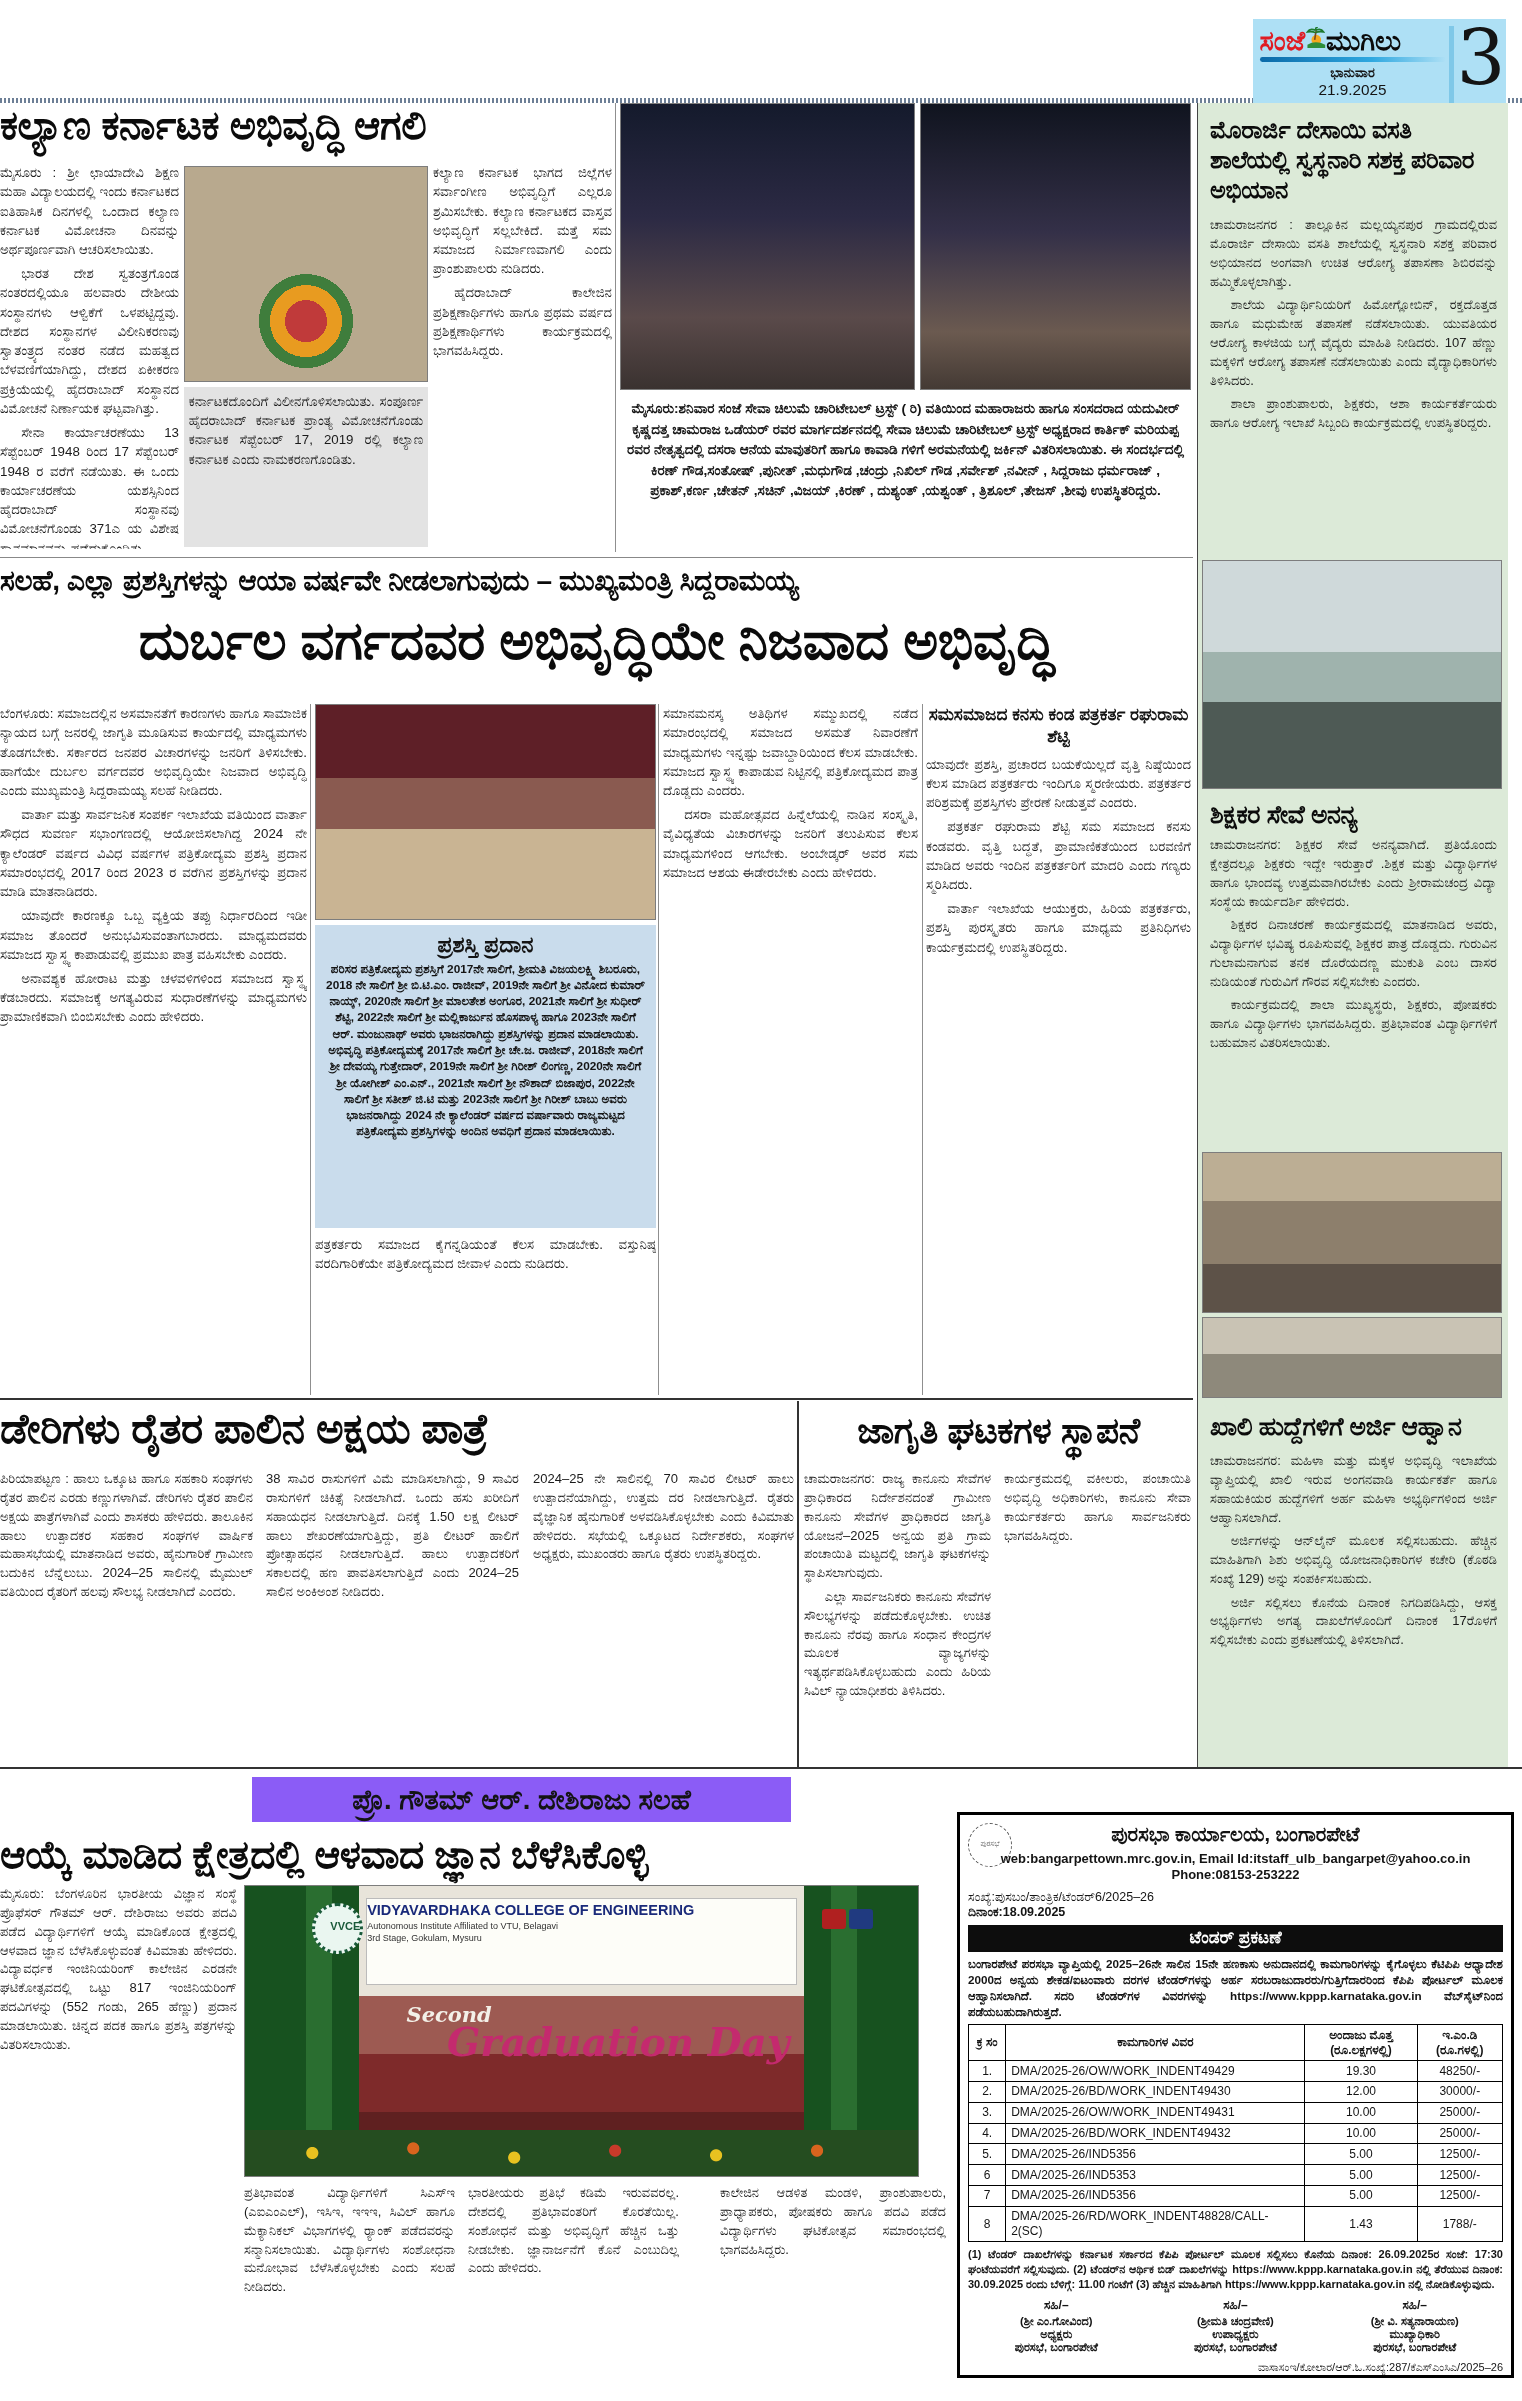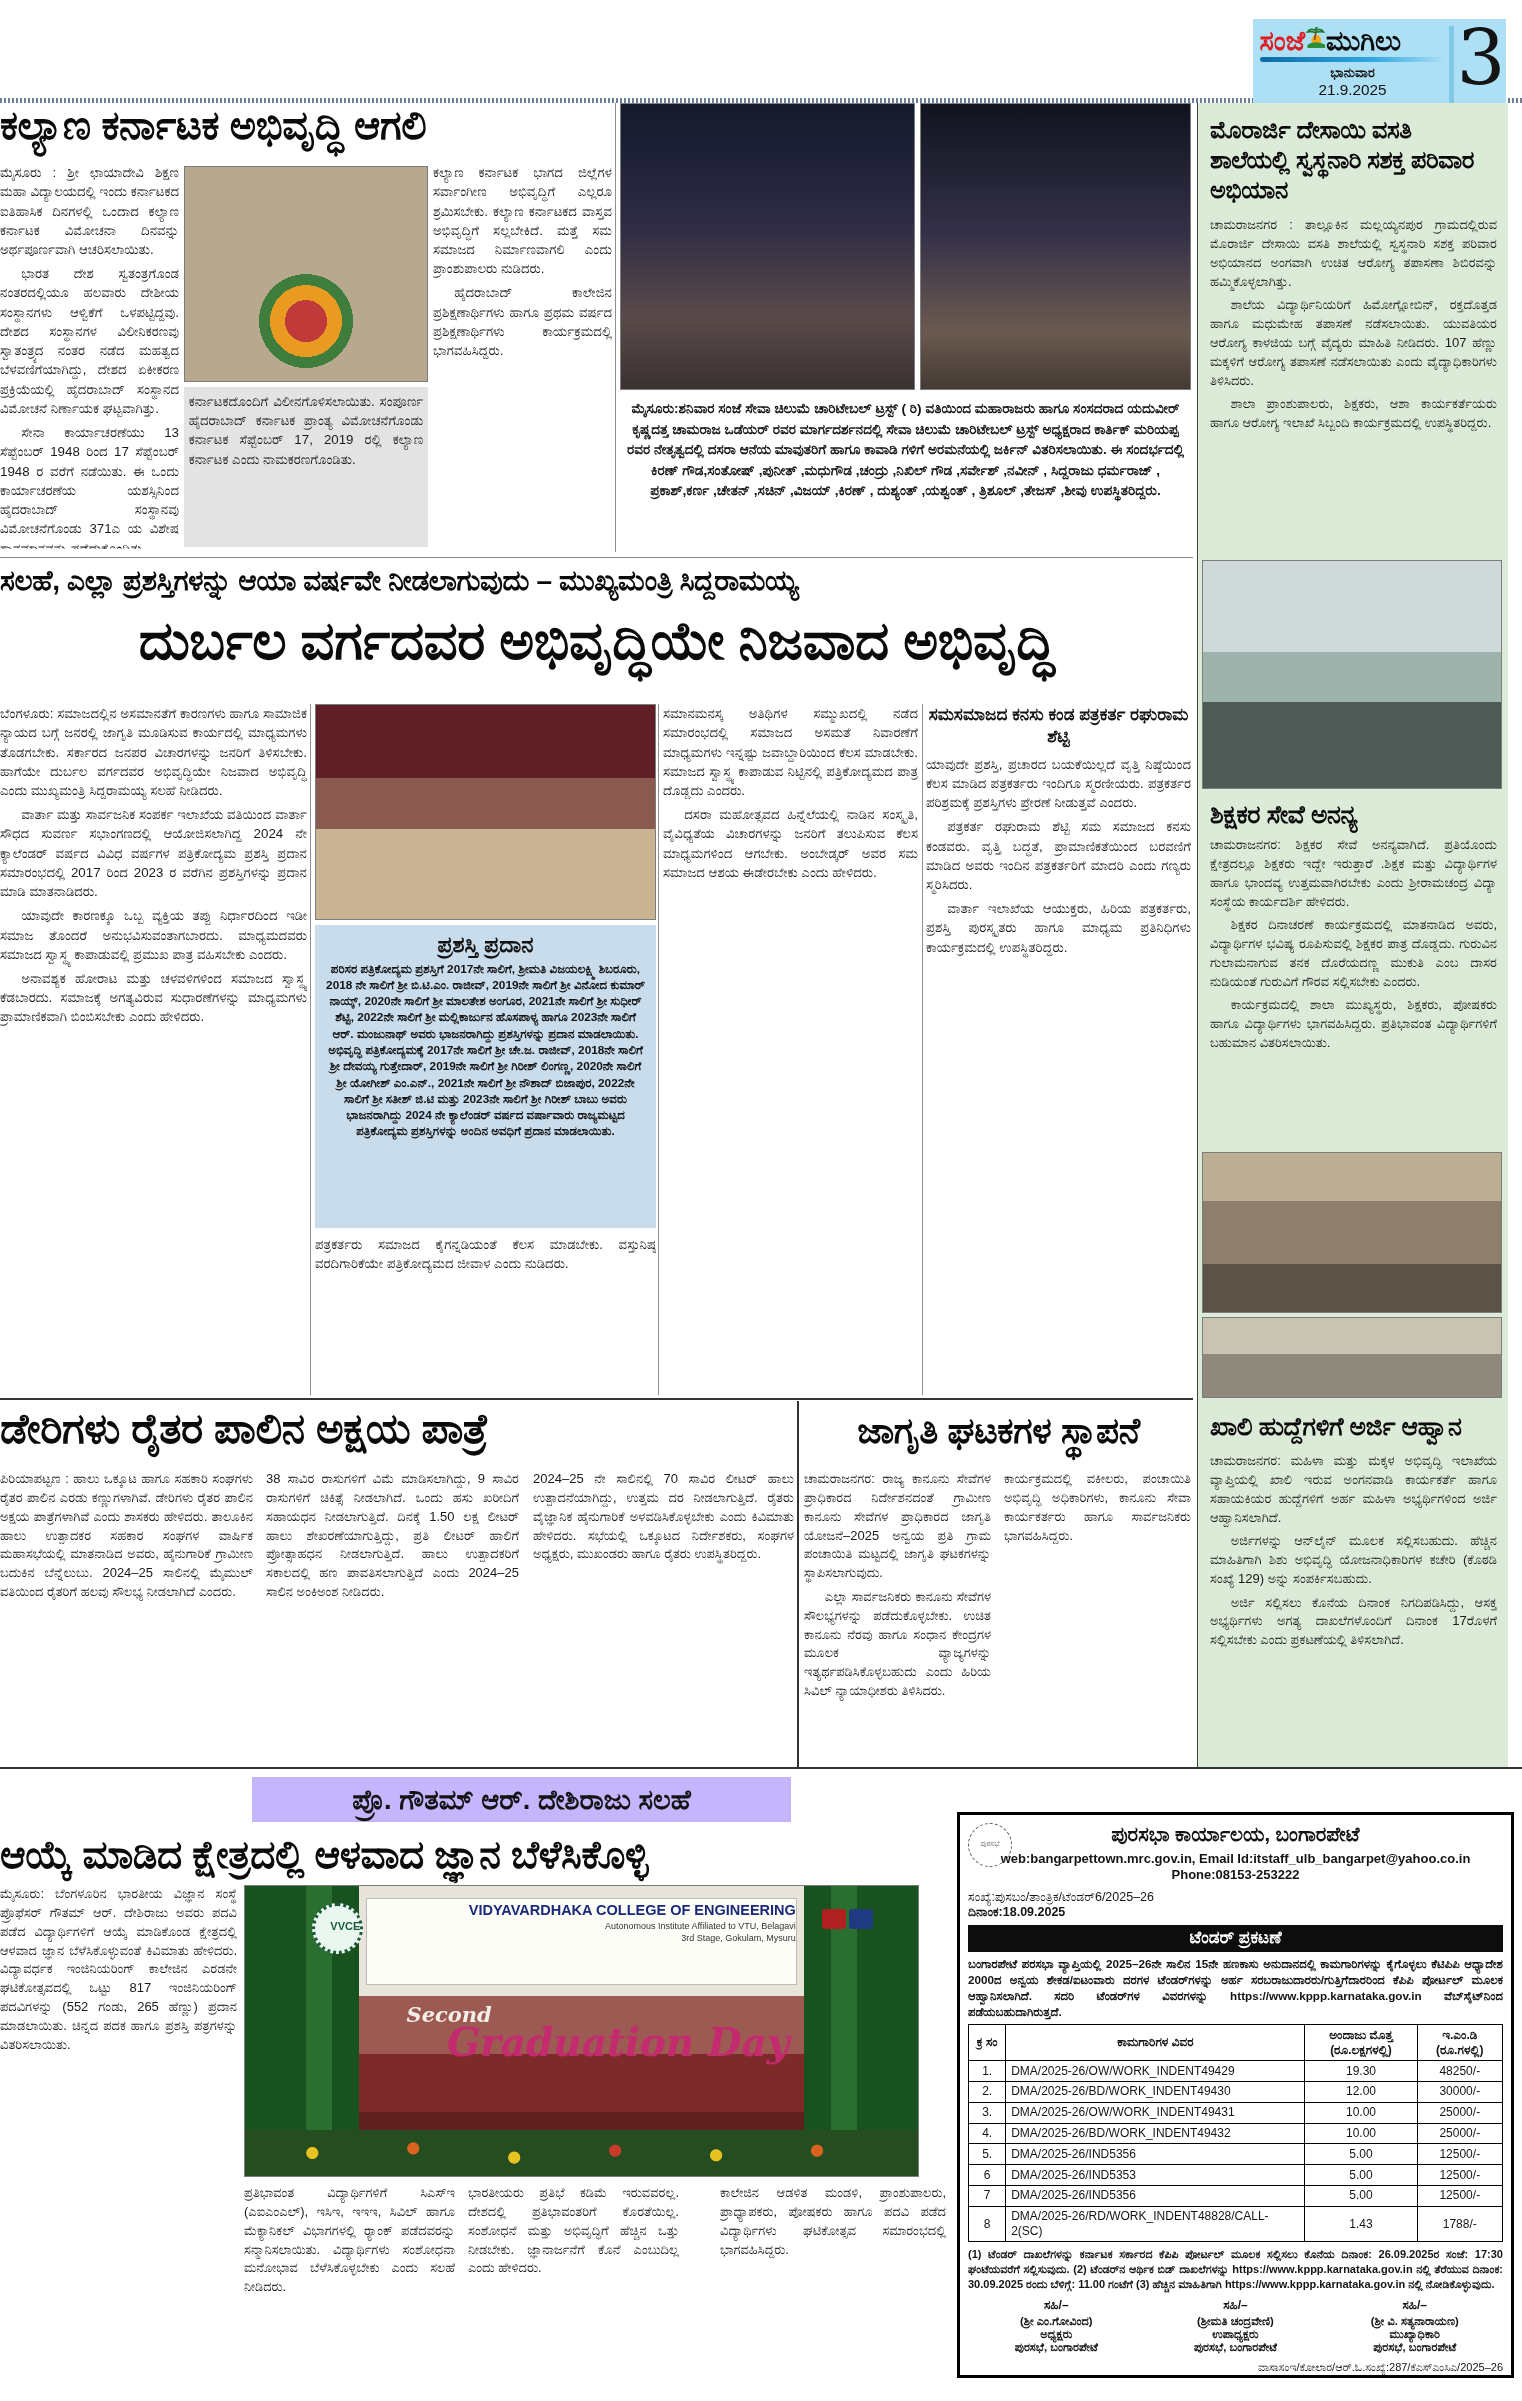--- a/index.html
+++ b/index.html
@@ -19,21 +19,21 @@
   .photo{border:0.8px solid #7d7d7d;box-sizing:border-box;}
   .night{background:linear-gradient(180deg,#141a2c 0%,#2c2a44 40%,#5a4a4a 75%,#3a3230 100%);}
   .night2{background:linear-gradient(180deg,#10141f 0%,#343048 45%,#6b5a50 80%,#443a34 100%);}
   .rangoli{background:radial-gradient(circle at 50% 72%, #c03a3a 0 21px, #e89b20 21px 36px, #3f7d3c 36px 47px, #b8a98e 47px),linear-gradient(180deg,#5a5248 0 30%,#a39480 30% 100%);}
   .stagephoto{background:linear-gradient(180deg,#5e1f27 0 34%,#8a5a50 34% 58%,#c9b493 58% 100%);}
   .classroom{background:linear-gradient(180deg,#cfd9da 0 40%,#9fb3ad 40% 62%,#4e5a55 62% 100%);}
   .groupphoto{background:linear-gradient(180deg,#bcae94 0 30%,#8d7f6c 30% 70%,#5d5248 70% 100%);}
   .stripphoto{background:linear-gradient(180deg,#c9c3b4 0 45%,#8e897b 45% 100%);}
   .greenpanel{background:#dcead8;}
   .awardbox{background:#c9dcec;}
-  .kickerbar{background:#c4b5fd;}
+  .kickerbar{background:#8b5cf6;}
   .regionbox{background:#e3e3e3;}
   .masthead{background:#aee0f5;}
   .tenderbox{border:3.2px solid #000;background:#fff;box-sizing:border-box;}
   table.tender{border-collapse:collapse;width:100%;}
   table.tender td,table.tender th{border:1.6px solid #000;padding:2.4px 4.8px;font-size:12px;line-height:1.25;}
   .tbar{background:#0d0d0d;color:#fff;font-weight:bold;text-align:center;}
   .caption{font-weight:bold;font-size:13.7px;line-height:1.5;text-align:center;}
   .subhead{font-weight:bold;font-size:17px;line-height:1.3;text-align:center;}
   .serif3{font-family:"DejaVu Serif", serif;}
   .scriptpink{color:#c42a6e;font-style:italic;font-weight:bold;font-family:"DejaVu Serif", serif;}
@@ -202,21 +202,21 @@
 
   <div class="abs headline" style="left:0;top:1825px;width:920px;font-size:39px;line-height:1.05;margin-top:10px;">ಆಯ್ಕೆ ಮಾಡಿದ ಕ್ಷೇತ್ರದಲ್ಲಿ ಆಳವಾದ ಜ್ಞಾನ ಬೆಳೆಸಿಕೊಳ್ಳಿ</div>
 
   <div class="abs body-text j" style="left:0;top:1885px;width:237px;height:513px;overflow:hidden;font-size:13px;">
     <span>ಮೈಸೂರು: ಬೆಂಗಳೂರಿನ ಭಾರತೀಯ ವಿಜ್ಞಾನ ಸಂಸ್ಥೆ ಪ್ರೊಫೆಸರ್ ಗೌತಮ್ ಆರ್. ದೇಶಿರಾಜು ಅವರು ಪದವಿ ಪಡೆದ ವಿದ್ಯಾರ್ಥಿಗಳಿಗೆ ಆಯ್ಕೆ ಮಾಡಿಕೊಂಡ ಕ್ಷೇತ್ರದಲ್ಲಿ ಆಳವಾದ ಜ್ಞಾನ ಬೆಳೆಸಿಕೊಳ್ಳುವಂತೆ ಕಿವಿಮಾತು ಹೇಳಿದರು. ವಿದ್ಯಾವರ್ಧಕ ಇಂಜಿನಿಯರಿಂಗ್ ಕಾಲೇಜಿನ ಎರಡನೇ ಘಟಿಕೋತ್ಸವದಲ್ಲಿ ಒಟ್ಟು 817 ಇಂಜಿನಿಯರಿಂಗ್ ಪದವಿಗಳನ್ನು (552 ಗಂಡು, 265 ಹೆಣ್ಣು) ಪ್ರದಾನ ಮಾಡಲಾಯಿತು. ಚಿನ್ನದ ಪದಕ ಹಾಗೂ ಪ್ರಶಸ್ತಿ ಪತ್ರಗಳನ್ನು ವಿತರಿಸಲಾಯಿತು.</span>
   </div>
 
   <div class="abs photo" style="left:244px;top:1885px;width:675px;height:292px;background:
        linear-gradient(90deg,#17521f 0 9%,#2a6e30 9% 13%,#17521f 13% 17%,transparent 17% 83%,#17521f 83% 87%,#2a6e30 87% 91%,#17521f 91% 100%),
        linear-gradient(180deg,#e8e4da 0 38%,#9d5a52 38% 58%,#7e2a2a 58% 78%,#5f2020 78% 100%);">
-    <div class="abs" style="left:18%;top:4%;width:64%;height:30%;background:#fdfdf8;border:0.8px solid #bbb;text-align:right;padding-top:3.2px;box-sizing:border-box;">
+    <div class="abs" style="left:18%;top:4%;width:64%;height:30%;background:#fdfdf8;border:0.8px solid #bbb;text-align:left;padding-top:3.2px;box-sizing:border-box;">
       <div class="b" style="color:#1a2a7a;font-size:14.5px;">VIDYAVARDHAKA COLLEGE OF ENGINEERING</div>
       <div style="color:#333;font-size:9px;margin-top:3.2px;">Autonomous Institute Affiliated to VTU, Belagavi</div>
       <div style="color:#333;font-size:9px;margin-top:1.6px;">3rd Stage, Gokulam, Mysuru</div>
     </div>
     <div class="abs" style="left:10%;top:6%;width:45px;height:45px;border-radius:50%;background:#eaf6f0;border:3.2px dotted #1a5a3a;text-align:right;line-height:40px;font-size:11px;font-weight:bold;color:#1a5a3a;">
       <span>VVCE</span>
     </div>
     <div class="abs" style="right:6%;top:8%;width:56px;height:21px;">
       <span style="display:inline-block;width:24px;height:19.4px;background:#b02020;border-radius:3.2px;"></span>
       <span style="display:inline-block;width:24px;height:19.4px;background:#203a80;border-radius:3.2px;"></span>

